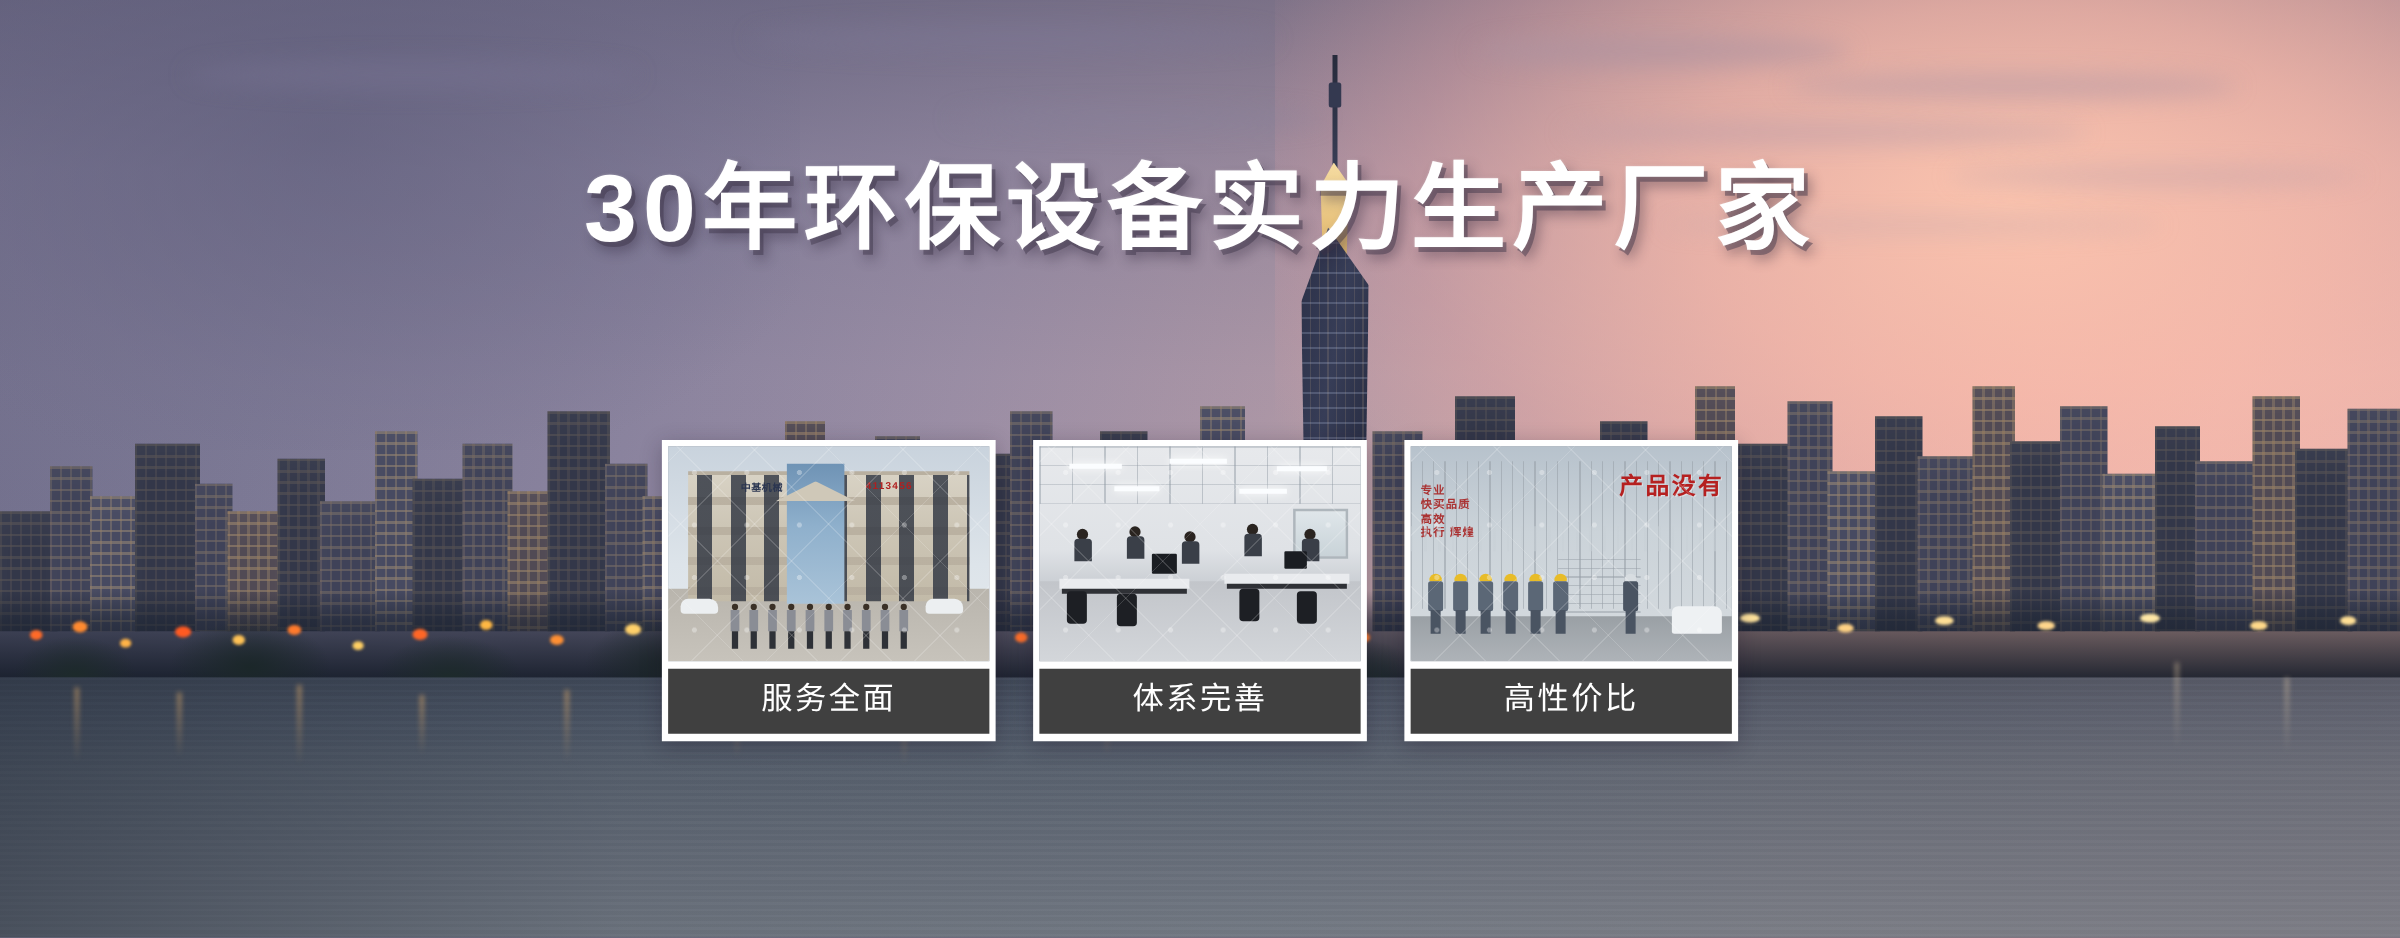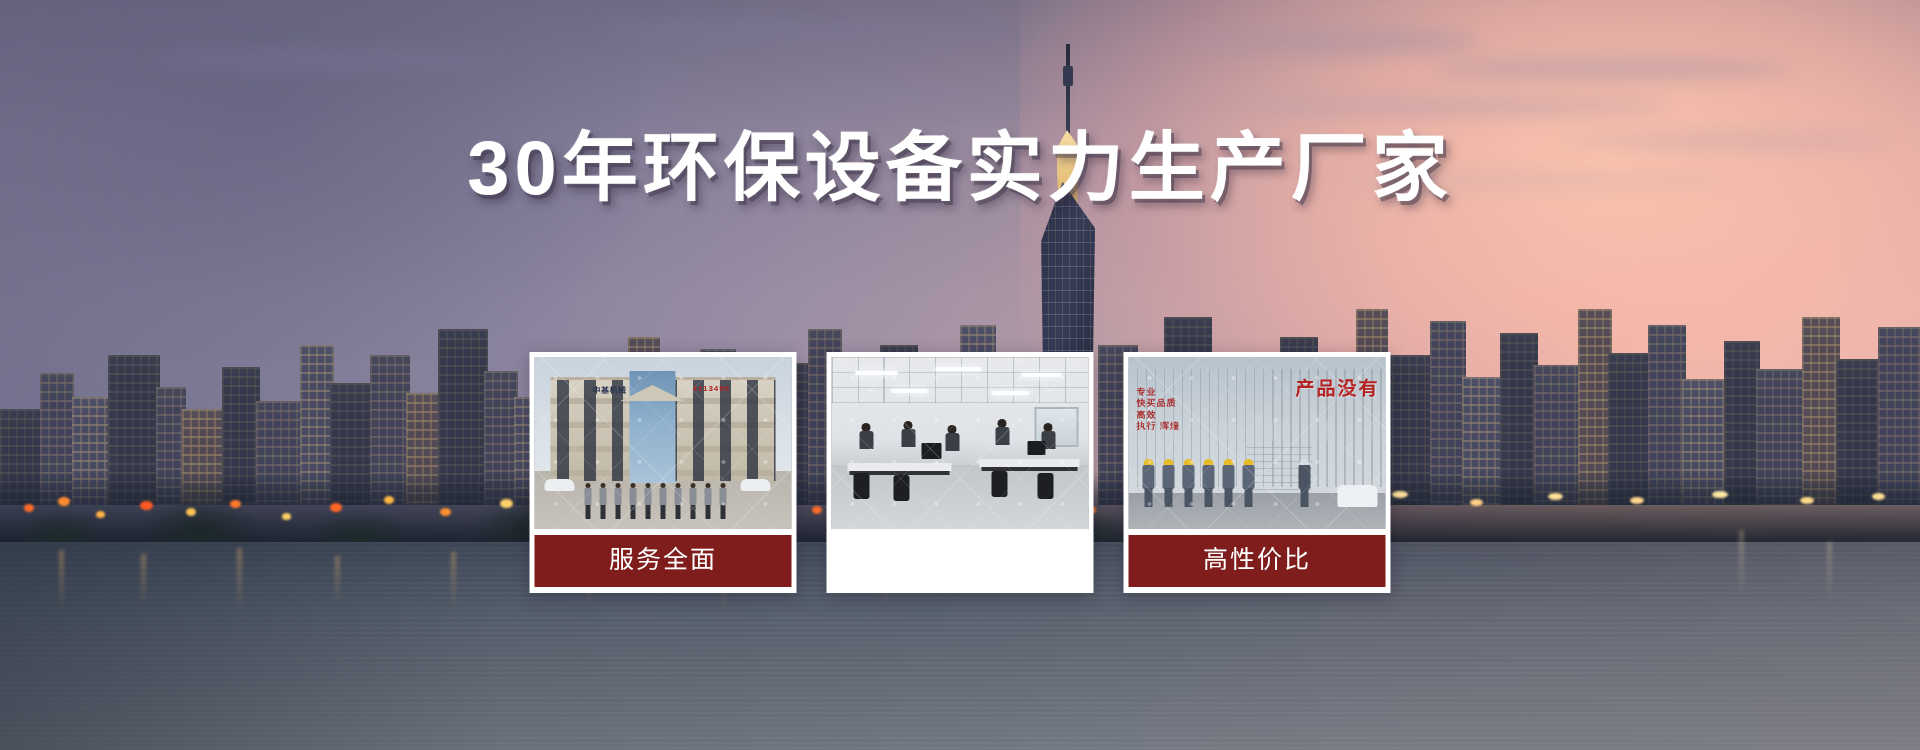--- a/index.html
+++ b/index.html
@@ -213,21 +213,21 @@
     padding:5px 5px 0 5px;
     box-shadow:0 4px 16px rgba(30,20,40,0.30);
   }
   .card-photo {
     position:relative;
     width:257px; height:172px;
     overflow:hidden;
     background:#9aa2ad;
   }
   .card-cap {
-    background:#7f1d1d;
+    background:#404040;
     color:#ffffff;
     font-size:25px;
     letter-spacing:2px;
     text-align:center;
     padding:11px 0 13px;
     margin:6px 0 6px;
     line-height:1.1;
     white-space:nowrap;
   }
 
@@ -680,20 +680,21 @@
         <div class="p3-head" style="left:116px;top:68px;"></div>
         <div class="p3-torso" style="left:114px;top:76px;"></div>
         <div class="p3-head" style="left:166px;top:62px;"></div>
         <div class="p3-torso" style="left:164px;top:70px;"></div>
         <div class="p3-head" style="left:212px;top:66px;"></div>
         <div class="p3-torso" style="left:210px;top:74px;"></div>
         <div class="p3-mon" style="left:90px;top:86px;width:20px;height:16px;"></div>
         <div class="p3-mon" style="left:196px;top:84px;width:18px;height:14px;"></div>
         <div class="wm"></div>
       </div>
+      <div class="card-cap">体系完善</div>
     </div>
 
     <div class="card">
       <div class="card-photo">
         <div class="p4-sky"></div>
         <div class="p4-wall"></div>
         <div class="p4-red2">专业<br>快买品质<br>高效<br>执行 辉煌</div>
         <div class="p4-red">产品没有</div>
         <div class="p4-strip"></div>
         <div class="p4-door"></div>

